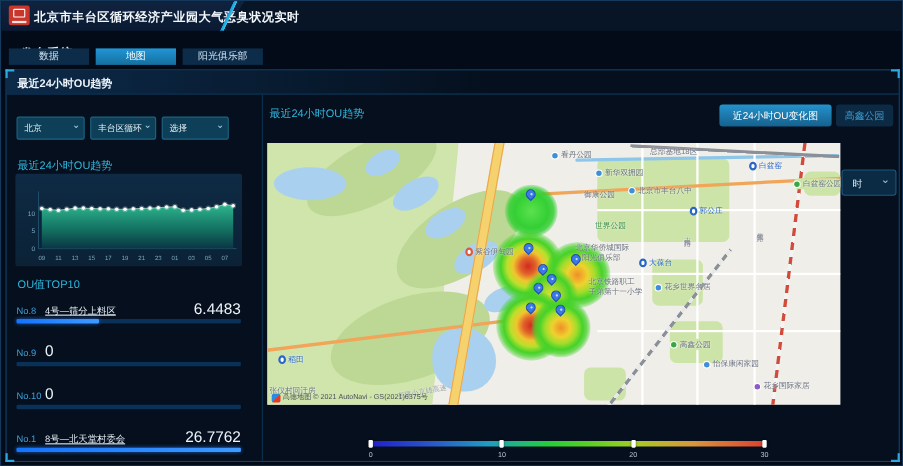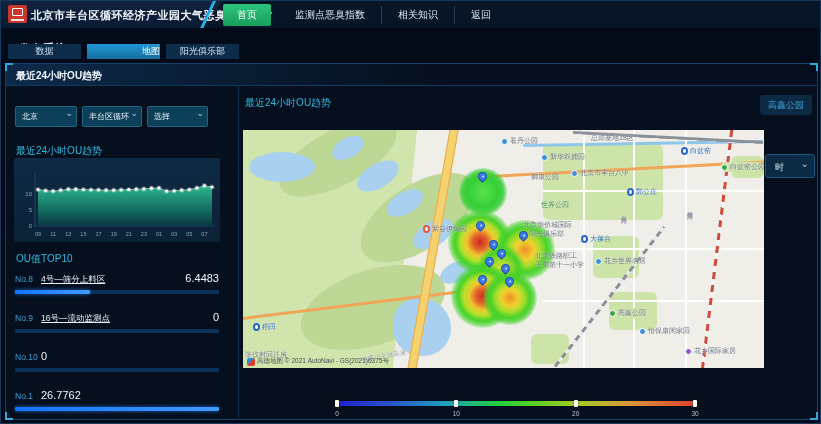--- a/index.html
+++ b/index.html
@@ -16,21 +16,21 @@
   .app-title{position:absolute;left:30px;top:7px;font-size:11px;font-weight:bold;color:#f2f7fc;letter-spacing:.5px;z-index:2;}
   .nav{position:absolute;left:222px;top:0;height:27px;display:flex;align-items:center;z-index:4;}
   .nav-item{color:#d5e6f2;font-size:10px;padding:2px 16px;white-space:nowrap;cursor:pointer;}
   .nav-item.active{background:linear-gradient(#2ec47e,#169e5c);color:#fff;border-radius:2px;padding:4px 14px;margin-right:8px;}
   .nav-item.sep{border-left:1px solid rgba(120,170,210,.28);}
 
   
   .publish-label{position:absolute;left:18px;top:40px;font-size:11px;font-weight:bold;color:#e8f1f8;letter-spacing:1px;}
   .publish-tabs{position:absolute;left:7px;top:43px;display:flex;gap:6px;}
   .ptab{width:73px;height:15px;line-height:15px;text-align:center;font-size:9px;color:#cfe2f2;background:#0c2c49;cursor:pointer;}
-  .ptab.active{background:linear-gradient(#2196d6,#156f9e);color:#fff;text-align:right;}
+  .ptab.active{background:linear-gradient(#2196d6,#156f9e);color:#fff;}
 
   
   .panel{position:absolute;left:4px;top:62px;width:813px;height:357px;border:1px solid #11436b;background:#050f1d;}
   .corner{position:absolute;width:8px;height:8px;z-index:9;}
   .c-tl{left:-1px;top:-1px;border-left:2px solid #2fa8e0;border-top:2px solid #2fa8e0;}
   .c-tr{right:-1px;top:-1px;border-right:2px solid #2fa8e0;border-top:2px solid #2fa8e0;}
   .c-bl{left:-1px;bottom:-1px;border-left:2px solid #2fa8e0;border-bottom:2px solid #2fa8e0;}
   .c-br{right:-1px;bottom:-1px;border-right:2px solid #2fa8e0;border-bottom:2px solid #2fa8e0;}
   .panel-hdr{position:absolute;left:0;top:0;width:100%;height:22px;background:linear-gradient(90deg,#0c2a49,rgba(12,42,73,0) 55%);border-bottom:1px solid #0e3a5f;}
   .panel-hdr-title{position:absolute;left:10px;top:5px;font-size:10px;color:#eef5fb;font-weight:bold;}
@@ -43,21 +43,21 @@
   .select .chev{position:absolute;right:3px;top:1px;font-size:9px;color:#9fd4e8;}
   .sel-1{width:62px;}.sel-2{width:60px;}.sel-3{width:61px;}
   .chart-title{position:absolute;left:10px;top:58px;font-size:10px;color:#2fb9e0;}
   .chart-box{position:absolute;left:8px;top:72px;width:206px;height:84px;background:linear-gradient(#0e2a44,#0b2236);border-radius:2px;padding-top:4px;}
   .list-title{position:absolute;left:10px;top:166px;font-size:10px;color:#2fb9e0;}
   .top-list{position:absolute;left:9px;top:180px;width:204px;}
   .top-row{height:33px;cursor:pointer;}
   .tr-line{display:flex;align-items:baseline;height:14px;margin-top:6px;}
   .tr-rank{font-size:8.5px;color:#3f9fd8;width:26px;flex:0 0 26px;}
   .tr-name{font-size:8.5px;color:#e8f1f8;flex:1;white-space:nowrap;overflow:hidden;text-decoration:underline;}
-  .tr-val{font-size:11px;color:#eef5fb;}
+  .tr-val{font-size:14px;color:#eef5fb;}
   .tr-track{position:relative;height:4px;background:#0a3158;margin-top:4px;border-radius:1px;}
   .tr-fill{position:absolute;left:0;top:0;height:4px;background:linear-gradient(90deg,#1473ff,#3f9bff);border-radius:1px;box-shadow:0 0 4px rgba(40,130,255,.7);}
 
   
   .map-col{position:absolute;left:232px;top:22px;width:580px;height:334px;border-left:1px solid #0d3350;}
   .map-title{position:absolute;left:6px;top:10px;font-size:10px;color:#2fb9e0;}
   .map-btn{position:absolute;top:9px;height:20px;line-height:20px;text-align:center;font-size:9px;border-radius:3px;cursor:pointer;}
   .mb-active{right:62px;width:102px;background:linear-gradient(#2492cd,#15618d);color:#fff;}
   .mb-weather{right:6px;width:52px;background:#0c2a44;color:#3f9fd0;}
   .time-select{position:absolute;left:526px;top:68px;width:50px;height:24px;background:#0b2b45;border:1px solid #1e577c;border-radius:3px;cursor:pointer;}
@@ -109,26 +109,20 @@
 
 <div class="page">
 
   <div class="header">
     <div class="logo">
       <div class="logo-inner"></div>
       <div class="logo-base"></div>
     </div>
     <div class="app-title">北京市丰台区循环经济产业园大气恶臭状况实时</div>
     <div class="hdr-slant"></div>
-    <div class="nav">
-      <div class="nav-item active">首页</div>
-      <div class="nav-item">监测点恶臭指数</div>
-      <div class="nav-item sep">相关知识</div>
-      <div class="nav-item sep">返回</div>
-    </div>
   </div>
 
   <div class="publish-label">发布系统</div>
   <div class="publish-tabs">
     <div class="ptab">数据</div>
     <div class="ptab active">地图</div>
     <div class="ptab">阳光俱乐部</div>
   </div>
 
   <div class="panel">
@@ -246,53 +240,54 @@
       <span class="tr-val">6.4483</span>
     </div>
     <div class="tr-track">
       <div class="tr-fill" style="width: 37%;"></div>
     </div>
   </div>
 
   <div class="top-row">
     <div class="tr-line">
       <span class="tr-rank">No.9</span>
-      <span class="tr-name">16号—流动监测点</span>
       <span class="tr-val">0</span>
     </div>
     <div class="tr-track">
       <div class="tr-fill" style="width: 0%;"></div>
     </div>
   </div>
 
   <div class="top-row">
     <div class="tr-line">
       <span class="tr-rank">No.10</span>
       <span class="tr-val">0</span>
     </div>
     <div class="tr-track">
       <div class="tr-fill" style="width: 0%;"></div>
     </div>
   </div>
 
   <div class="top-row">
     <div class="tr-line">
       <span class="tr-rank">No.1</span>
+      <span class="tr-name">8号—北天堂村委会</span>
       <span class="tr-val">26.7762</span>
     </div>
     <div class="tr-track">
       <div class="tr-fill" style="width: 100%;"></div>
     </div>
   </div>
 
 </div>
     </div>
 
     <div class="map-col">
       <div class="map-title">最近24小时OU趋势</div>
+      <div class="map-btn mb-active">近24小时OU变化图</div>
       <div class="map-btn mb-weather">高鑫公园</div>
 
       <div class="map-box" id="map-box">
 
         <div class="mp park-main"></div>
         <div class="mp park-dark" style="left:30px;top:0;width:130px;height:55px;transform:rotate(-28deg);"></div>
         <div class="mp park-dark" style="left:110px;top:55px;width:130px;height:65px;transform:rotate(-33deg);"></div>
         <div class="mp park-dark" style="left:55px;top:140px;width:150px;height:75px;transform:rotate(-18deg);"></div>
         <div class="mp water" style="left:6px;top:22px;width:66px;height:30px;"></div>
         <div class="mp water" style="left:88px;top:8px;width:34px;height:20px;transform:rotate(-30deg);"></div>

